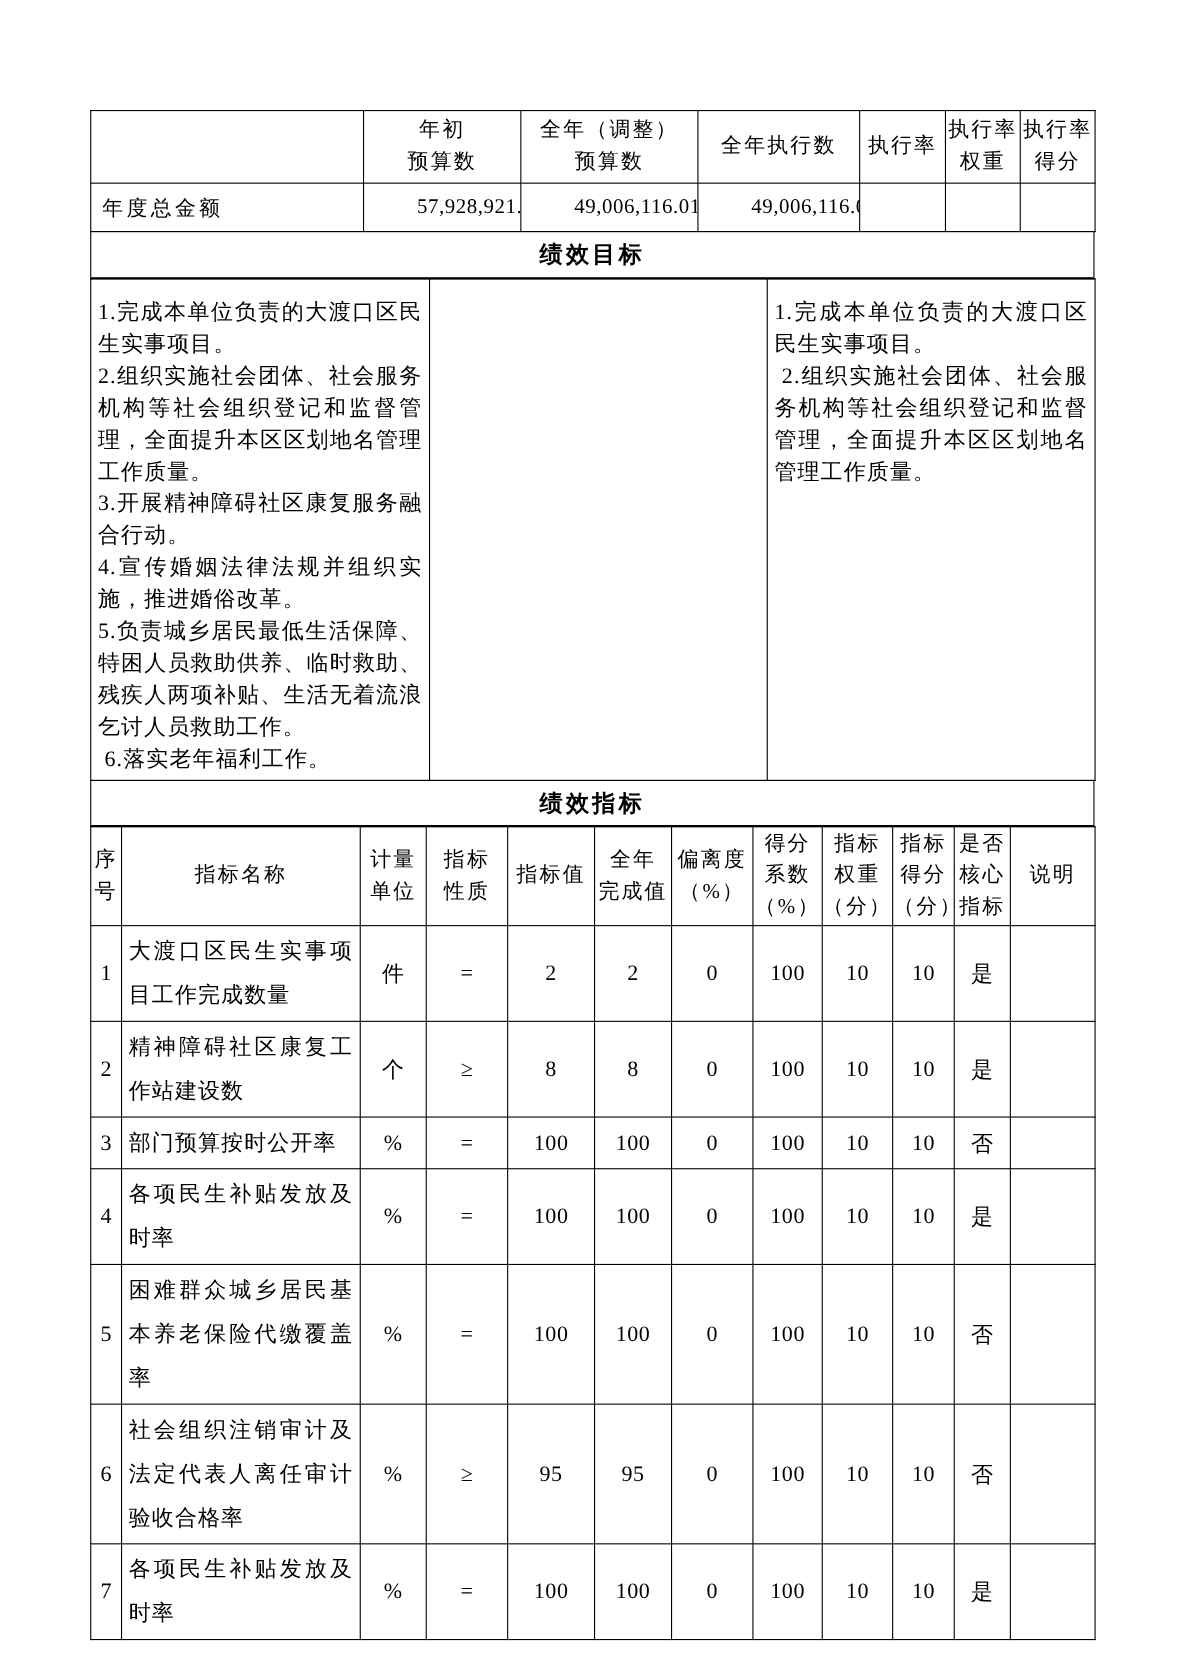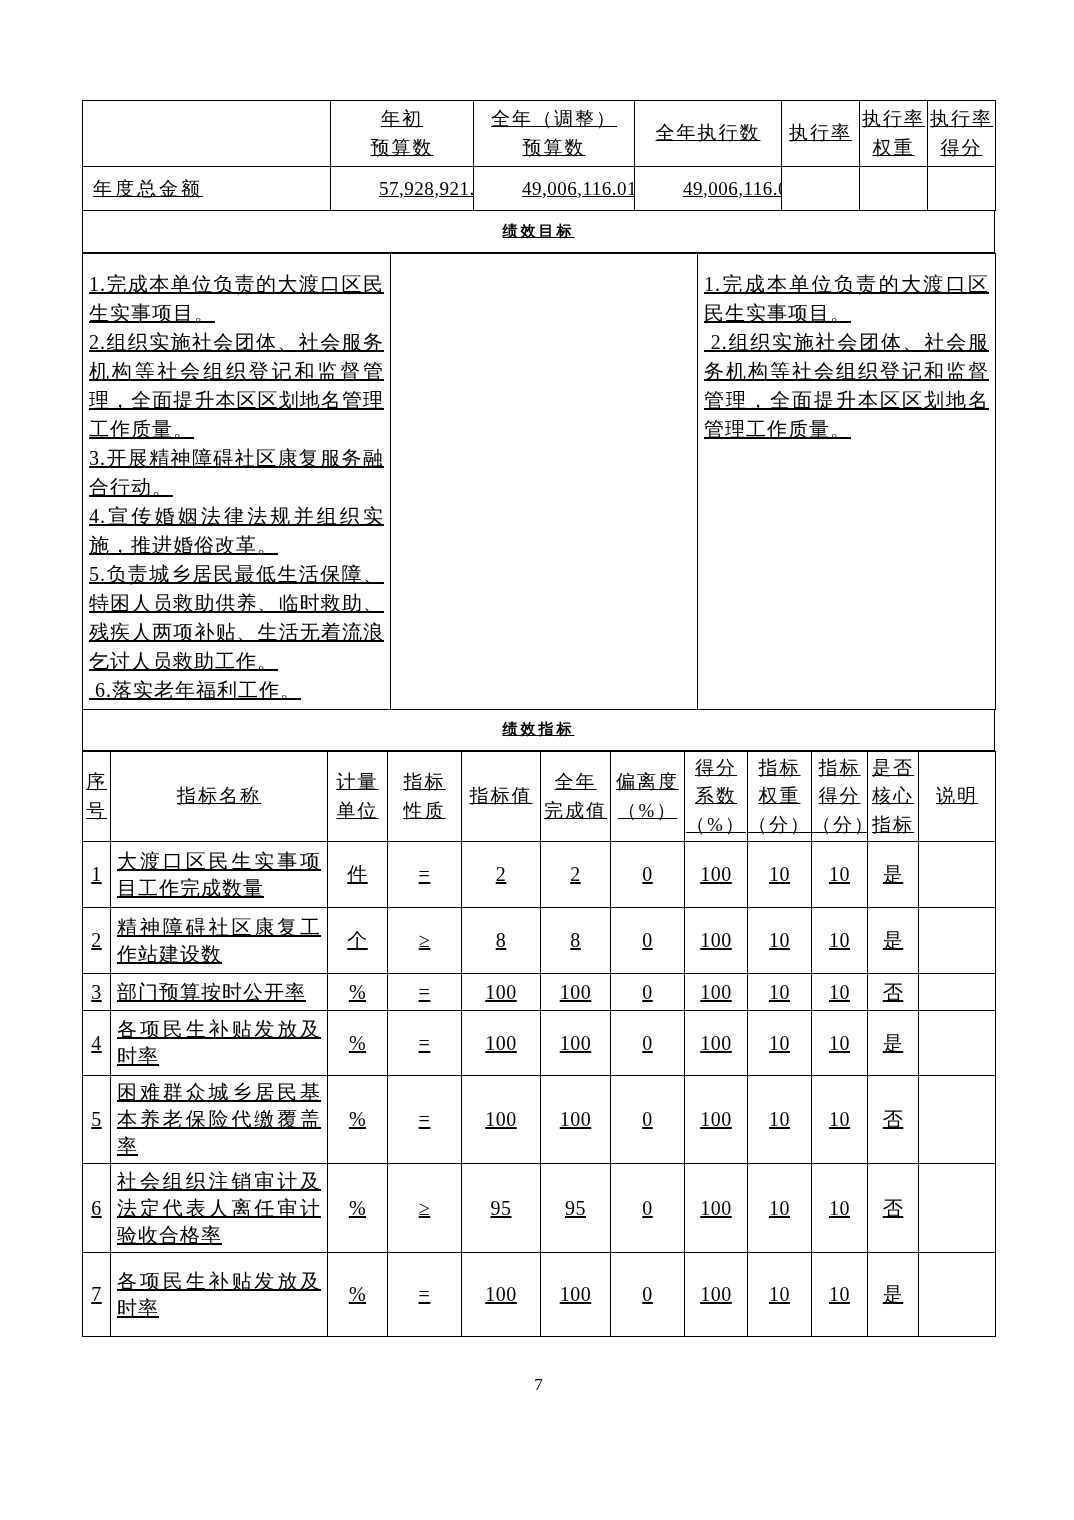--- a/index.html
+++ b/index.html
@@ -3,51 +3,51 @@
 <meta charset="utf-8">
 <style>
   html, body { margin: 0; padding: 0; background: #ffffff; }
   body {
     width: 1074px; height: 1520px;
     font-family: "Liberation Serif", "DejaVu Serif", serif;
     color: #000; overflow: hidden;
   }
   .doc { width: 913px; margin: 100px 0 0 82px; }
 
-  table.t { border-collapse: collapse; table-layout: fixed; width: 913px; margin-top: -1px; text-decoration: underline; }
+  table.t { border-collapse: collapse; table-layout: fixed; width: 913px; margin-top: -1px; }
   table.t.first { margin-top: 0; }
   th, td { border: 1px solid #000; padding: 0; font-weight: normal; overflow: hidden; vertical-align: middle; }
 
   th {
     font-size: 19px; text-align: center; letter-spacing: 2px;
     white-space: pre-line; line-height: 1.5;
   }
   .h66 { height: 66px; } .h44 { height: 44px; } .h43 { height: 43px; }
   .h42 { height: 42px; } .h447 { height: 447px; } .h90 { height: 90px; }
 
   td.num { text-align: center; font-size: 19px; letter-spacing: 0.5px; padding-left: 48px; }
   td.label { text-align: left; padding-left: 10px; font-size: 19px; letter-spacing: 3px; margin-top: 24px; }
   td.label.sub { padding-left: 28px; }
 
   td.title-cell {
-    text-align: center; font-size: 15px; font-weight: bold;
+    text-align: center; font-size: 21px; font-weight: bold;
     letter-spacing: 3px; border-bottom: 2px solid #000;
   }
 
   td.goal-cell {
     vertical-align: top; padding: 16px 6px 4px 6px;
     font-size: 20px; line-height: 29px; letter-spacing: 1px;
     text-align: justify;
   }
   .goal-item { margin: 0; }
 
   table.ind td.c { text-align: center; font-size: 20px; letter-spacing: 0.5px; }
   table.ind td.name {
     text-align: justify; padding: 3px 6px;
-    font-size: 20px; line-height: 27px; letter-spacing: 1px;
+    font-size: 20px; line-height: 40px; letter-spacing: 1px;
   }
   #ind-body tr:nth-child(1) { height: 66px; }
   #ind-body tr:nth-child(2) { height: 66px; }
   #ind-body tr:nth-child(3) { height: 37px; }
   #ind-body tr:nth-child(4) { height: 65px; }
   #ind-body tr:nth-child(5) { height: 88px; }
   #ind-body tr:nth-child(6) { height: 89px; }
   #ind-body tr:nth-child(7) { height: 84px; }
 
   .pageno { width: 913px; text-align: center; margin-top: 38px; font-size: 17px; }

